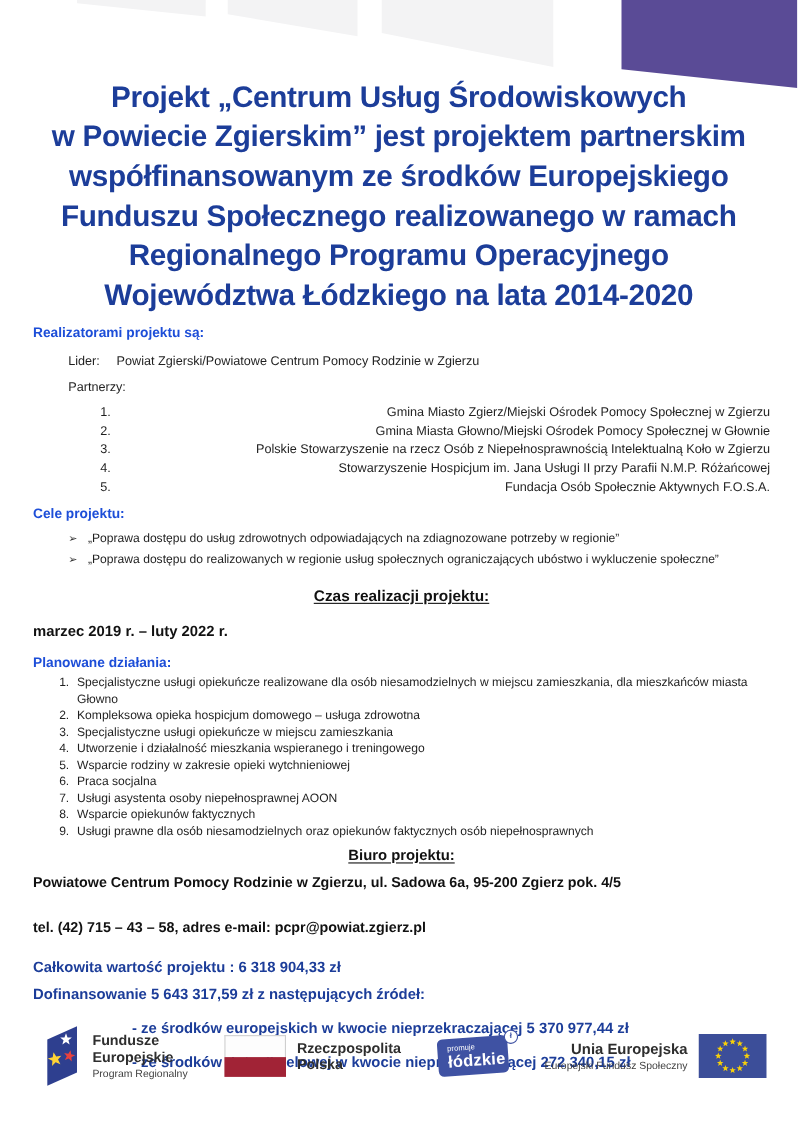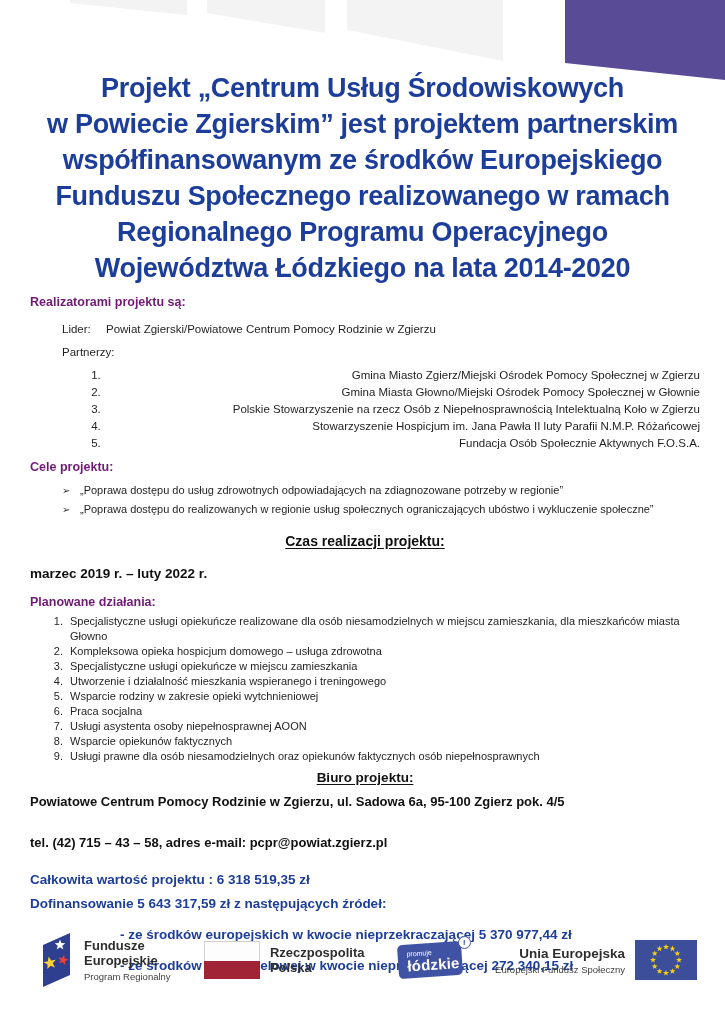--- a/index.html
+++ b/index.html
@@ -12,21 +12,21 @@
   .decor { position:absolute; top:0; left:0; }
 
   
   .title {
     position:absolute; top:70px; left:10px; right:10px;
     text-align:center; font-weight:bold; font-size:27px; line-height:36px;
     color:var(--accent-blue); letter-spacing:-0.3px;
   }
 
   .content { position:absolute; top:295px; left:30px; right:25px; }
-  .sec-h { margin:0; font-size:12.5px; font-weight:bold; color:#701a75; }
+  .sec-h { margin:0; font-size:12.5px; font-weight:bold; color:#1d4ed8; }
   .lider { margin:14px 0 0 32px; font-size:11.5px; }
   .lider .lbl { margin-right:12px; }
   .partnerzy { margin:11px 0 0 32px; font-size:11.5px; }
   ol.partners { margin:9px 0 0 0; padding-left:74px; font-size:11.5px; line-height:17px; }
   ol.partners li { padding-left:3px;text-align:right; }
   .cele-h { margin-top:8px; }
   ul.cele { margin:7px 0 0 0; padding-left:32px; list-style:none; font-size:11px; line-height:19px; }
   ul.cele li { position:relative; padding-left:18px; }
   ul.cele li::before { content:"\27A2"; position:absolute; left:0; top:0; font-size:10px; color:#333; }
   .center-h {
@@ -98,21 +98,21 @@
     <p class="sec-h">Realizatorami projektu są:</p>
     <p class="lider">
       <span class="lbl">Lider:</span>
       <span>Powiat Zgierski/Powiatowe Centrum Pomocy Rodzinie w Zgierzu</span>
     </p>
     <p class="partnerzy">Partnerzy:</p>
     <ol class="partners">
       <li>Gmina Miasto Zgierz/Miejski Ośrodek Pomocy Społecznej w Zgierzu</li>
       <li>Gmina Miasta Głowno/Miejski Ośrodek Pomocy Społecznej w Głownie</li>
       <li>Polskie Stowarzyszenie na rzecz Osób z Niepełnosprawnością Intelektualną Koło w Zgierzu</li>
-      <li>Stowarzyszenie Hospicjum im. Jana Pawła II luty Parafii N.M.P. Różańcowej</li>
+      <li>Stowarzyszenie Hospicjum im. Jana Usługi II przy Parafii N.M.P. Różańcowej</li>
       <li>Fundacja Osób Społecznie Aktywnych F.O.S.A.</li>
     </ol>
 
     <p class="sec-h cele-h">Cele projektu:</p>
     <ul class="cele">
       <li>„Poprawa dostępu do usług zdrowotnych odpowiadających na zdiagnozowane potrzeby w regionie”</li>
       <li>„Poprawa dostępu do realizowanych w regionie usług społecznych ograniczających ubóstwo i wykluczenie społeczne”</li>
     </ul>
 
     <p class="center-h">Czas realizacji projektu:</p>
@@ -125,24 +125,24 @@
       <li>Specjalistyczne usługi opiekuńcze w miejscu zamieszkania</li>
       <li>Utworzenie i działalność mieszkania wspieranego i treningowego</li>
       <li>Wsparcie rodziny w zakresie opieki wytchnieniowej</li>
       <li>Praca socjalna</li>
       <li>Usługi asystenta osoby niepełnosprawnej AOON</li>
       <li>Wsparcie opiekunów faktycznych</li>
       <li>Usługi prawne dla osób niesamodzielnych oraz opiekunów faktycznych osób niepełnosprawnych</li>
     </ol>
 
     <p class="center-h biuro-h">Biuro projektu:</p>
-    <p class="center-b addr">Powiatowe Centrum Pomocy Rodzinie w Zgierzu, ul. Sadowa 6a, 95-100 Zgierz pok. 4/5</p>
+    <p class="center-b addr">Powiatowe Centrum Pomocy Rodzinie w Zgierzu, ul. Sadowa 6a, 95-200 Zgierz pok. 4/5</p>
     <p class="center-b tel">tel. (42) 715 – 43 – 58, adres e-mail: pcpr@powiat.zgierz.pl</p>
 
-    <p class="fin first">Całkowita wartość projektu : 6 318 519,35 zł</p>
+    <p class="fin first">Całkowita wartość projektu : 6 318 904,33 zł</p>
     <p class="fin">Dofinansowanie 5 643 317,59 zł z następujących źródeł:</p>
     <p class="fin src">- ze środków europejskich w kwocie nieprzekraczającej  5 370 977,44 zł</p>
     <p class="fin src">- ze środków dotacji celowej w kwocie nieprzekraczającej  272 340,15 zł</p>
   </div>
 
   <div class="footer">
 
     <div class="logo-group">
       <svg width="34" height="58" viewBox="0 0 34 58">
         <polygon points="3,14 30,2 30,44 3,56" fill="var(--fe-navy)"></polygon>

